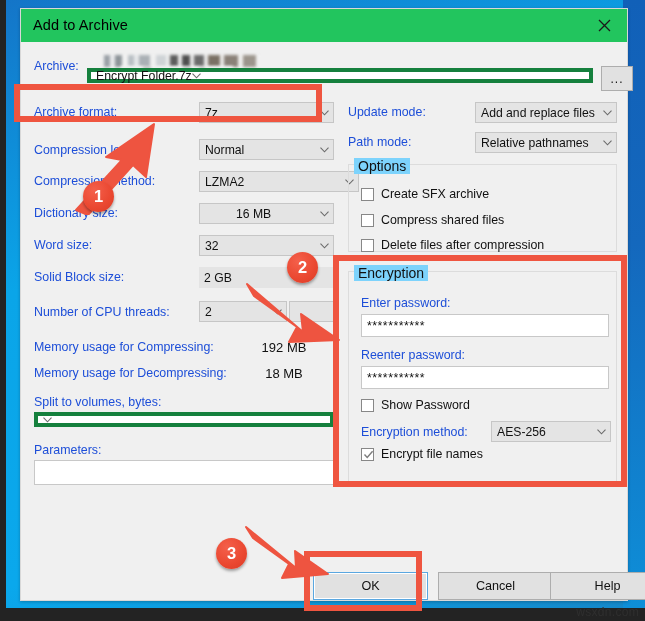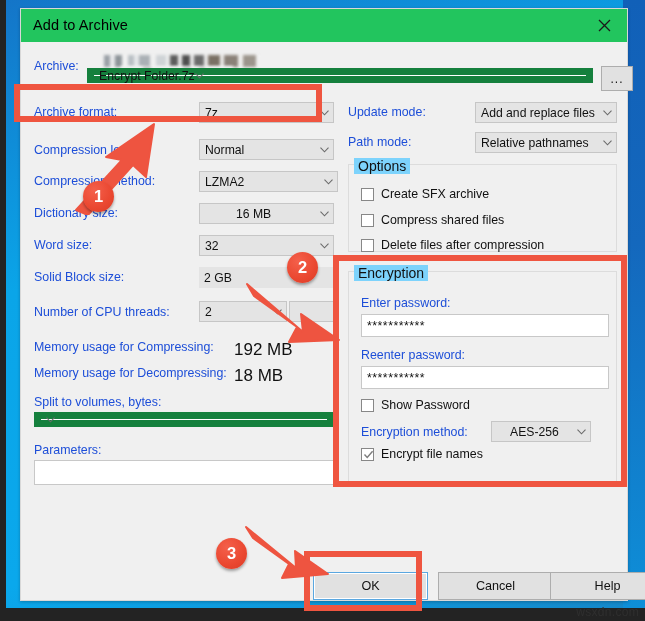--- a/index.html
+++ b/index.html
@@ -117,21 +117,21 @@
     color: #111;
     display: flex;
     align-items: center;
     padding-left: 5px;
   }
 
   .wcombo {   
     position: absolute;
     height: 15px;
     background: #ffffff;
-    border: 7px solid #15803d;
+    border: 4px solid #15803d;
     box-sizing: border-box;
     font-size: 12.3px;
     color: #111;
     display: flex;
     align-items: center;
     padding-left: 5px;
   }
   .wfield {
     position: absolute;
     height: 23px;
@@ -140,23 +140,23 @@
     box-sizing: border-box;
     font-size: 12.3px;
     color: #111;
     display: flex;
     align-items: center;
     padding-left: 5px;
     letter-spacing: 0.5px;
   }
   .statval {
     position: absolute;
-    font-size: 17px;
-    color: #111;
-    text-align: left;
+    font-size: 13px;
+    color: #111;
+    text-align: center;
     white-space: nowrap;
   }
 
   
   #redacted-path {
     position: absolute;
     left: 83px;
     top: 46px;
     width: 155px;
     height: 12px;
@@ -315,21 +315,21 @@
     <div class="combo" style="left:178px; top:130px; width:135px;">
       <span class="cval">Normal</span>
       <span class="chev">
         <svg width="9" height="6" viewBox="0 0 9 6">
             <path d="M0.5 0.7 L4.5 4.8 L8.5 0.7" stroke="#6b6b6b" stroke-width="1.1" fill="none"></path>
           </svg>
       </span>
     </div>
 
     <div class="lbl" style="left:13px; top:165px;">Compression method:</div>
-    <div class="combo" style="left:178px; top:162px; width:139px;">
+    <div class="combo" style="left:178px; top:162px; width:160px;">
       <span class="cval">LZMA2</span>
       <span class="chev">
         <svg width="9" height="6" viewBox="0 0 9 6">
             <path d="M0.5 0.7 L4.5 4.8 L8.5 0.7" stroke="#6b6b6b" stroke-width="1.1" fill="none"></path>
           </svg>
       </span>
     </div>
 
     <div class="lbl" style="left:13px; top:197px;">Dictionary size:</div>
     <div class="combo" style="left:178px; top:194px; width:135px;padding-left:36px;">
@@ -430,21 +430,21 @@
 
     <div class="lbl" style="left:340px; top:339px;">Reenter password:</div>
     <div class="wfield" style="left:340px; top:357px; width:248px;">
       <span class="cval">***********</span>
     </div>
 
     <div class="cb" style="left:340px; top:390px;"></div>
     <div class="cblbl" style="left:360px; top:389px;">Show Password</div>
 
     <div class="lbl" style="left:340px; top:416px;">Encryption method:</div>
-    <div class="combo" style="left:470px; top:412px; width:100px;text-align:center;">
+    <div class="combo" style="left:470px; top:412px; width:120px;">
       <span class="cval">AES-256</span>
       <span class="chev">
         <svg width="9" height="6" viewBox="0 0 9 6">
             <path d="M0.5 0.7 L4.5 4.8 L8.5 0.7" stroke="#6b6b6b" stroke-width="1.1" fill="none"></path>
           </svg>
       </span>
     </div>
 
     <div class="cb" style="left:340px; top:439px;">
       <svg width="13" height="13" viewBox="0 0 13 13">

